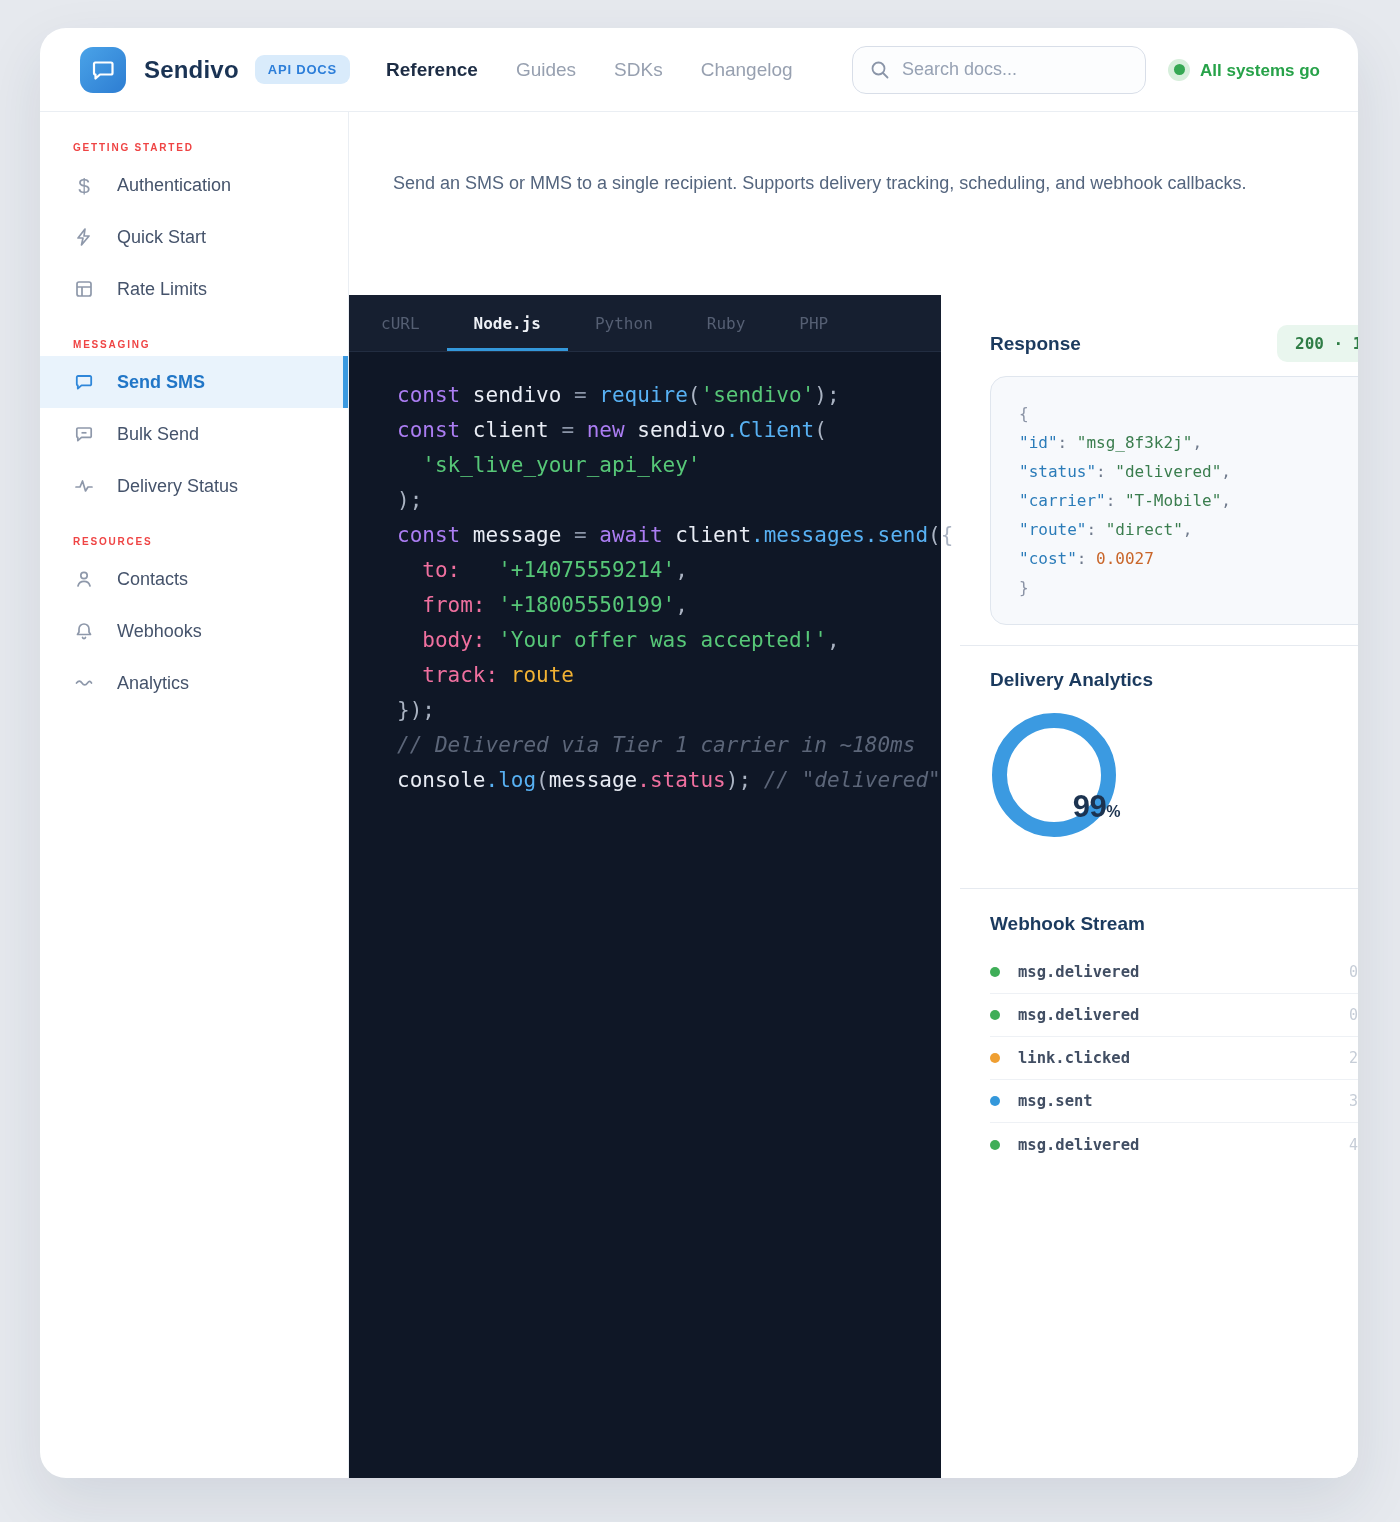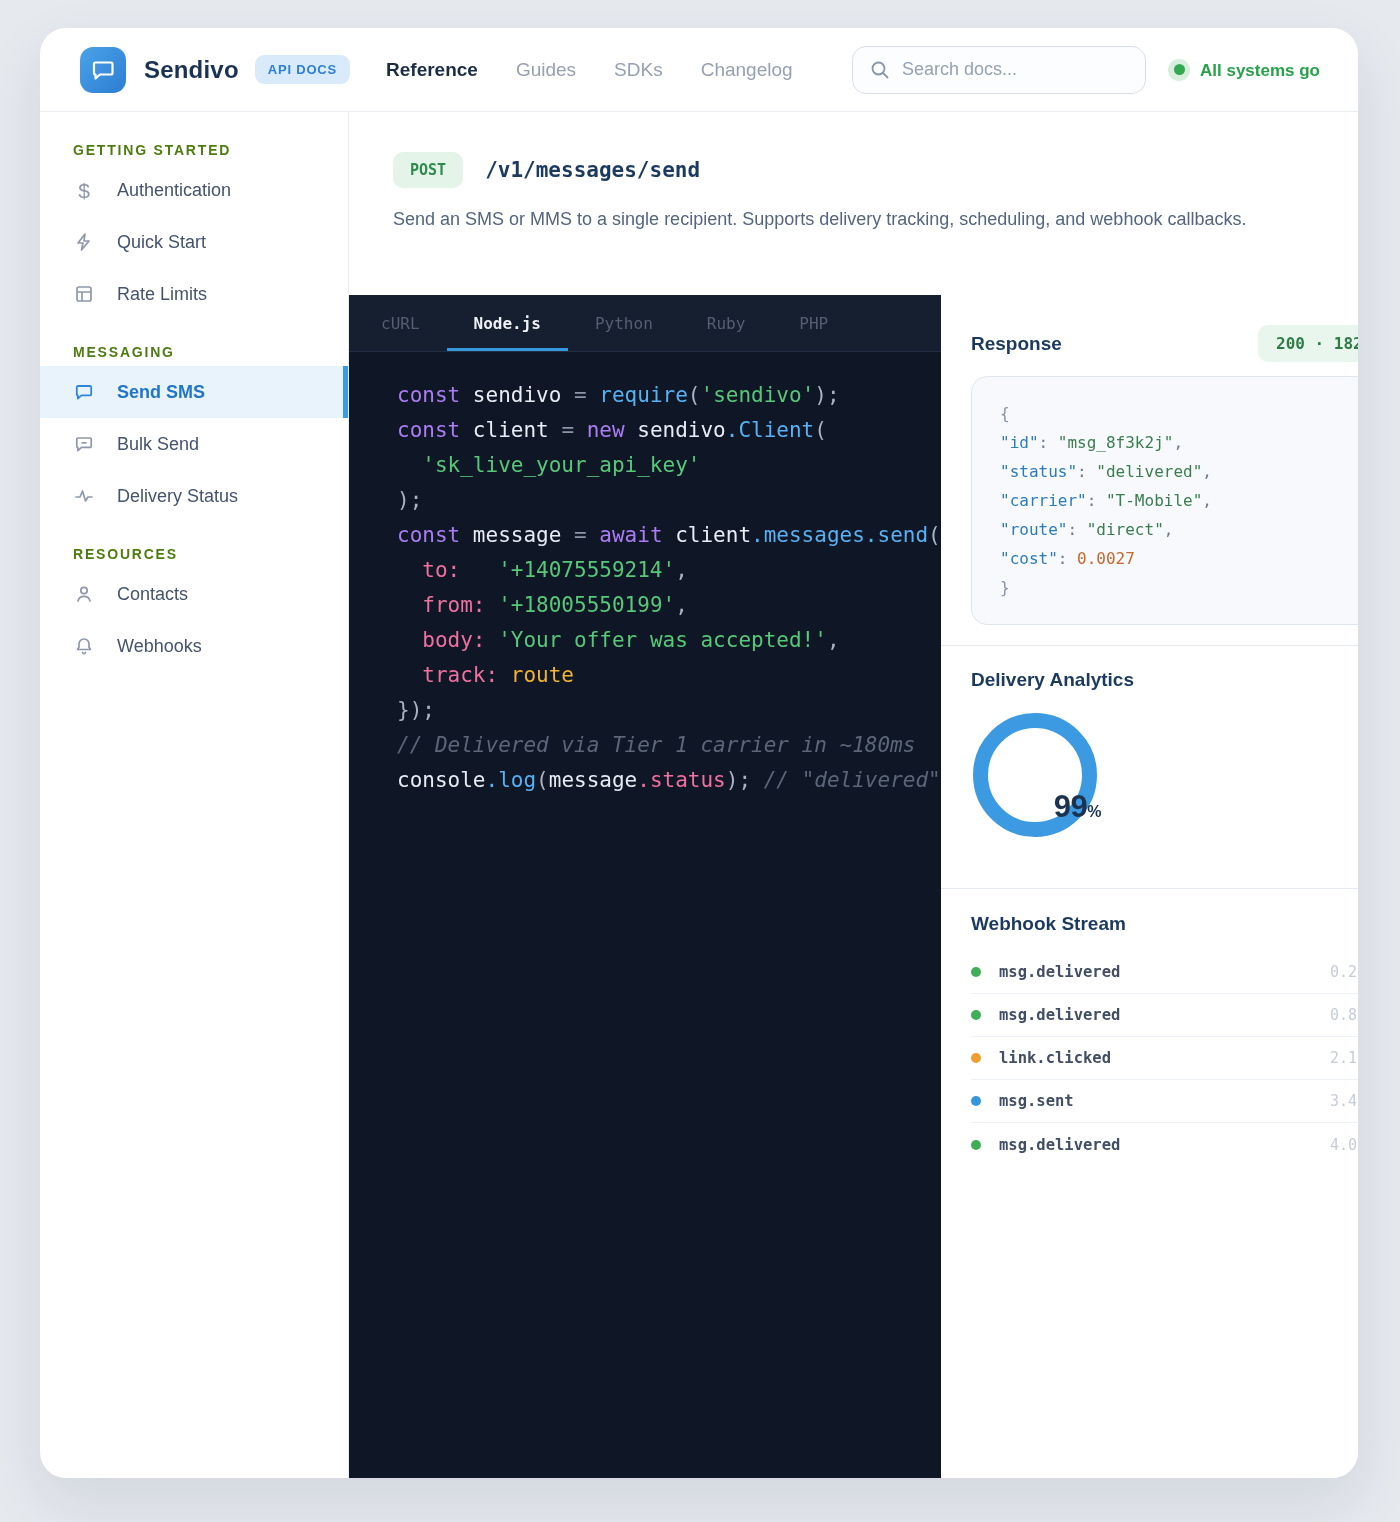--- a/index.html
+++ b/index.html
@@ -23,36 +23,36 @@
   .search input { border:none; outline:none; background:transparent; font-size:18px; color:#425065; width:100%; font-family:"Liberation Sans", sans-serif; }
   .search input::placeholder { color:#97a2b4; }
   .sys { display:flex; align-items:flex-end; gap:10px; margin-left:22px; }
   .sys-halo { width:22px; height:22px; border-radius:50%; background:#d7efdc; display:flex; align-items:center; justify-content:center; }
   .sys-dot { width:11px; height:11px; border-radius:50%; background:#35a853; }
   .sys-label { color:#27a249; font-weight:bold; font-size:17px; white-space:nowrap; }
   
   .row { flex:1; display:flex; overflow:hidden; }
   
   .sb { width:309px; flex-shrink:0; border-right:1px solid #eaeef3; padding-top:30px; }
-  .sb-title { font-size:14px; font-weight:bold; letter-spacing:1.8px; color:#4d7c0f; padding:0 0 6px 33px; margin-top:24px; }
+  .sb-title { font-size:10px; font-weight:bold; letter-spacing:1.8px; color:#ef4444; padding:0 0 6px 33px; margin-top:24px; }
   .sb-title:first-child { margin-top:0; }
   .sb-item { height:52px; display:flex; align-items:center; gap:22px; padding-left:33px; font-size:18px; color:#45536b; cursor:pointer; position:relative; }
   .sb-item .ic { width:22px; display:flex; justify-content:center; color:#8e98aa; }
   .sb-item.active { background:#e9f3fc; color:#2176c7; font-weight:bold; }
   .sb-item.active .ic { color:#2e86d9; }
   .sb-item.active::after { content:""; position:absolute; right:0; top:0; bottom:0; width:5px; background:#3b9ae1; }
   .dollar { font-size:21px; line-height:1; font-family:"Liberation Sans", sans-serif; }
   
   .main { flex:1; display:flex; flex-direction:column; min-width:0; }
   .ep { padding:40px 40px 0 44px; height:183px; flex-shrink:0; }
   .ep-line { display:flex; align-items:center; gap:22px; }
   .method { font-family:"DejaVu Sans Mono", monospace; font-weight:bold; font-size:15px; color:#2e8a4e; background:#e4f4e9; padding:9px 17px; border-radius:10px; }
   .path { font-family:"DejaVu Sans Mono", monospace; font-weight:bold; font-size:21px; color:#1c3a5e; }
   .ep-desc { margin-top:18px; font-size:18px; line-height:1.55; color:#54657e; max-width:880px; }
-  .content { flex:1; display:flex; overflow:hidden; }
+  .content { flex:1; display:flex; overflow:hidden;gap:19px; }
   
   .code { width:592px; flex-shrink:0; background:#0f1726; display:flex; flex-direction:column; }
   .tabs { height:57px; flex-shrink:0; background:#161f30; display:flex; align-items:stretch; padding-left:5px; border-bottom:1px solid #222d41; }
   .tab { display:flex; align-items:center; padding:0 27px; font-family:"DejaVu Sans Mono", monospace; font-size:16px; color:#555f73; cursor:pointer; position:relative; }
   .tab.active { color:#eef1f6; font-weight:bold; }
   .tab.active::after { content:""; position:absolute; left:0; right:0; bottom:0; height:3px; background:#3498db; }
   .code-body { padding:26px 48px; font-family:"DejaVu Sans Mono", monospace; font-size:21px; line-height:35px; }
   .cl { white-space:pre; }
   .tk-k{color:#ab7df2;} .tk-i{color:#e8ecf4;} .tk-o{color:#8b95a8;} .tk-f{color:#58b1f3;}
   .tk-s{color:#57c878;} .tk-p{color:#f0709f;} .tk-b{color:#f2b233;} .tk-u{color:#aab3c2;}
@@ -192,28 +192,32 @@
       </div>
       <div class="sb-item">
         <span class="ic">
           <svg width="20" height="20" viewBox="0 0 20 20" fill="none" stroke="currentColor" stroke-width="1.7" stroke-linecap="round" stroke-linejoin="round">
               <path d="M10 3 a5 5 0 0 1 5 5 v3 l1.5 2.5 h-13 L5 11 v-3 a5 5 0 0 1 5 -5 z"></path>
               <path d="M8.5 16.5 a1.6 1.6 0 0 0 3 0"></path>
             </svg>
         </span>
         <span>Webhooks</span>
       </div>
+      <div class="sb-item">
+        <span class="ic">
+          <svg width="20" height="20" viewBox="0 0 20 20" fill="none" stroke="currentColor" stroke-width="1.7" stroke-linecap="round">
+              <path d="M2.5 10 c2 -2.6 3.8 -2.6 5.5 0 s3.7 2.6 5.5 0 s2.8 -1.8 4 0" transform="translate(0,0)"></path>
+            </svg>
+        </span>
+        <span>Analytics</span>
+      </div>
     </div>
 
     <div class="main">
       <div class="ep">
-        <div class="ep-line">
-          <span class="method">POST</span>
-          <span class="path">/v1/messages/send</span>
-        </div>
         <div class="ep-desc">Send an SMS or MMS to a single recipient. Supports delivery tracking, scheduling, and webhook callbacks.</div>
       </div>
 
       <div class="content">
 
         <div class="code">
           <div class="tabs">
             <div class="tab">cURL</div>
             <div class="tab active">Node.js</div>
             <div class="tab">Python</div>

